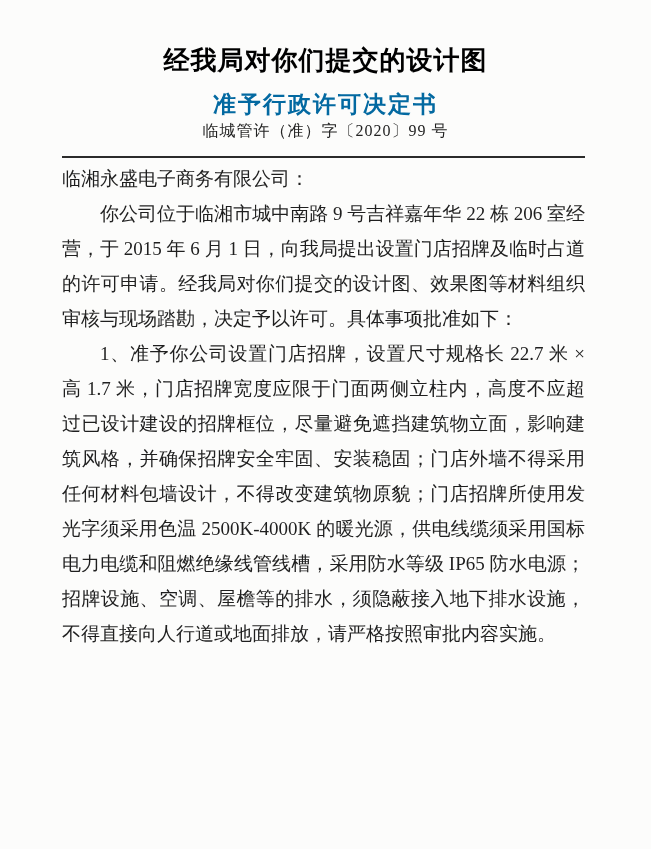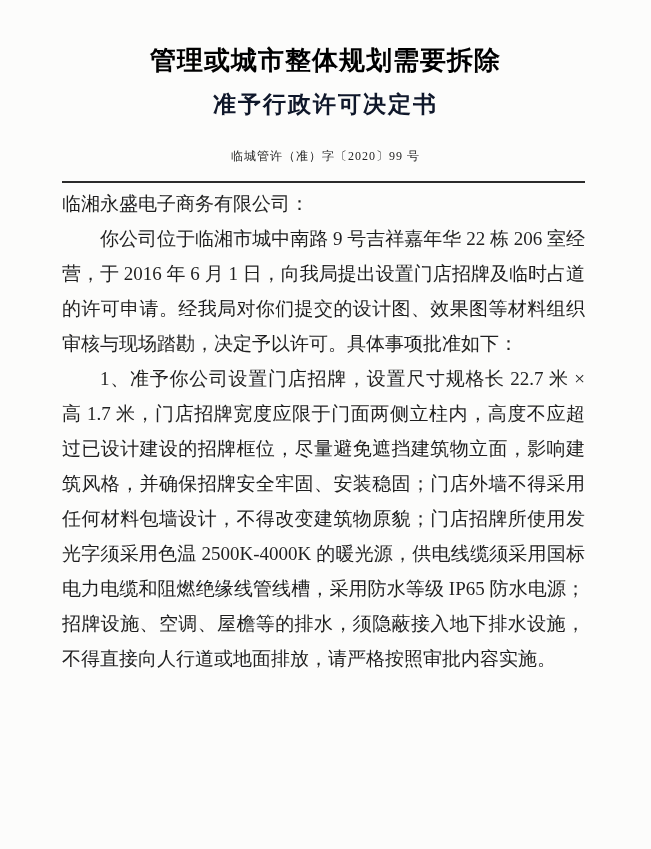--- a/index.html
+++ b/index.html
@@ -31,26 +31,25 @@
     line-height: 34px;
     font-weight: bold;
     color: #000000;
     letter-spacing: 1px;
   }
   .title-line2 {
     margin: 12px 0 0 0;
     font-size: 23px;
     line-height: 30px;
     font-weight: bold;
-    color: #0f172a;
+    color: #0369a1;
     letter-spacing: 2px;
   }
   .doc-number {
-    margin-top: 25px;
-    font-size: 12px;
+    font-size: 16px;
     line-height: 22px;
     color: #222222;
     letter-spacing: 1px;
   }
   .divider {
     height: 0;
     border-top: 2px solid #2b2b2b;
     margin: 14px 66px 0 62px;
   }
   .body-text {
@@ -68,26 +67,26 @@
   .para {
     text-indent: 2em;
   }
 </style>
 </head>
 <body>
 
 <div class="page">
 
   <div class="header">
-    <h1 class="title-line1">管理或城市整体规划需要拆除</h1>
+    <h1 class="title-line1">经我局对你们提交的设计图</h1>
     <h1 class="title-line2">准予行政许可决定书</h1>
     <div class="doc-number">临城管许（准）字〔2020〕99 号</div>
   </div>
 
   <div class="divider"></div>
 
   <div class="body-text">
     <p class="recipient">临湘永盛电子商务有限公司：</p>
-    <p class="para">你公司位于临湘市城中南路 9 号吉祥嘉年华 22 栋 206 室经营，于 2016 年 6 月 1 日，向我局提出设置门店招牌及临时占道的许可申请。经我局对你们提交的设计图、效果图等材料组织审核与现场踏勘，决定予以许可。具体事项批准如下：</p>
+    <p class="para">你公司位于临湘市城中南路 9 号吉祥嘉年华 22 栋 206 室经营，于 2015 年 6 月 1 日，向我局提出设置门店招牌及临时占道的许可申请。经我局对你们提交的设计图、效果图等材料组织审核与现场踏勘，决定予以许可。具体事项批准如下：</p>
     <p class="para">1、准予你公司设置门店招牌，设置尺寸规格长 22.7 米 × 高 1.7 米，门店招牌宽度应限于门面两侧立柱内，高度不应超过已设计建设的招牌框位，尽量避免遮挡建筑物立面，影响建筑风格，并确保招牌安全牢固、安装稳固；门店外墙不得采用任何材料包墙设计，不得改变建筑物原貌；门店招牌所使用发光字须采用色温 2500K-4000K 的暖光源，供电线缆须采用国标电力电缆和阻燃绝缘线管线槽，采用防水等级 IP65 防水电源；招牌设施、空调、屋檐等的排水，须隐蔽接入地下排水设施，不得直接向人行道或地面排放，请严格按照审批内容实施。</p>
   </div>
 
 </div>
 
 </body></html>

